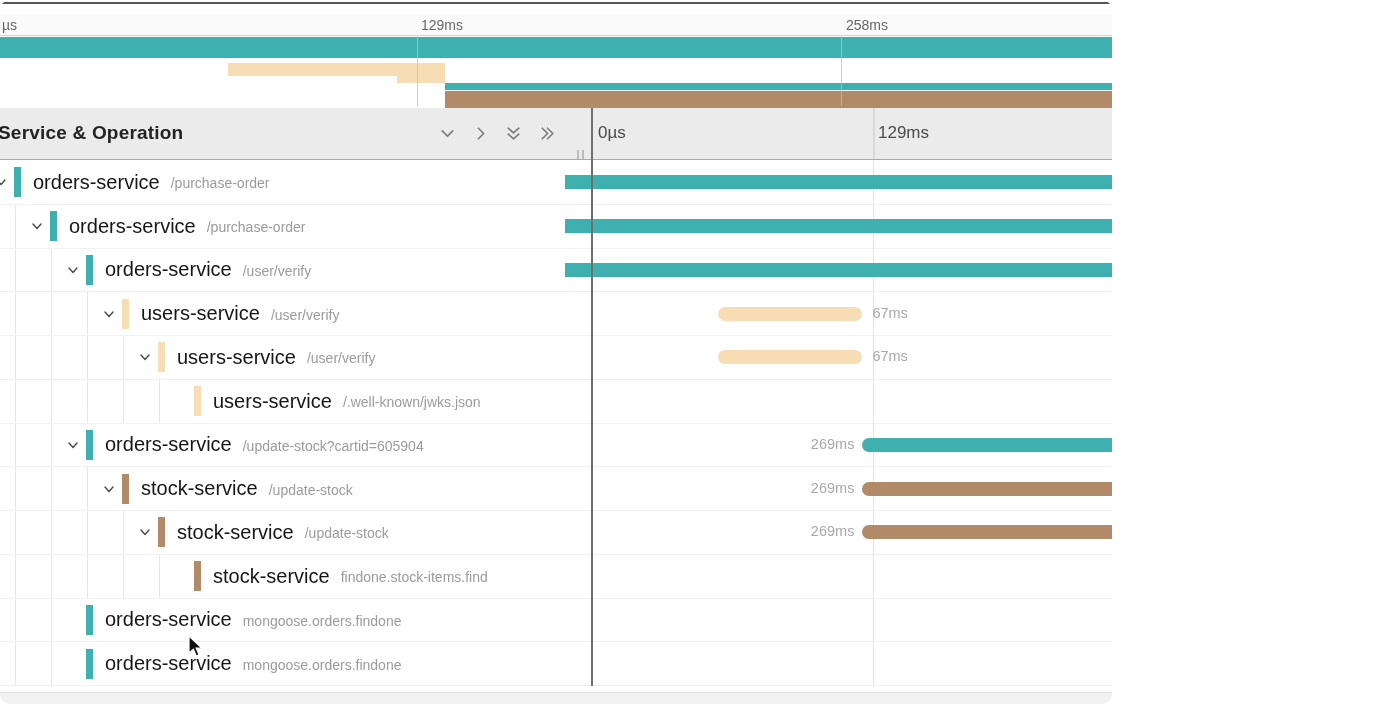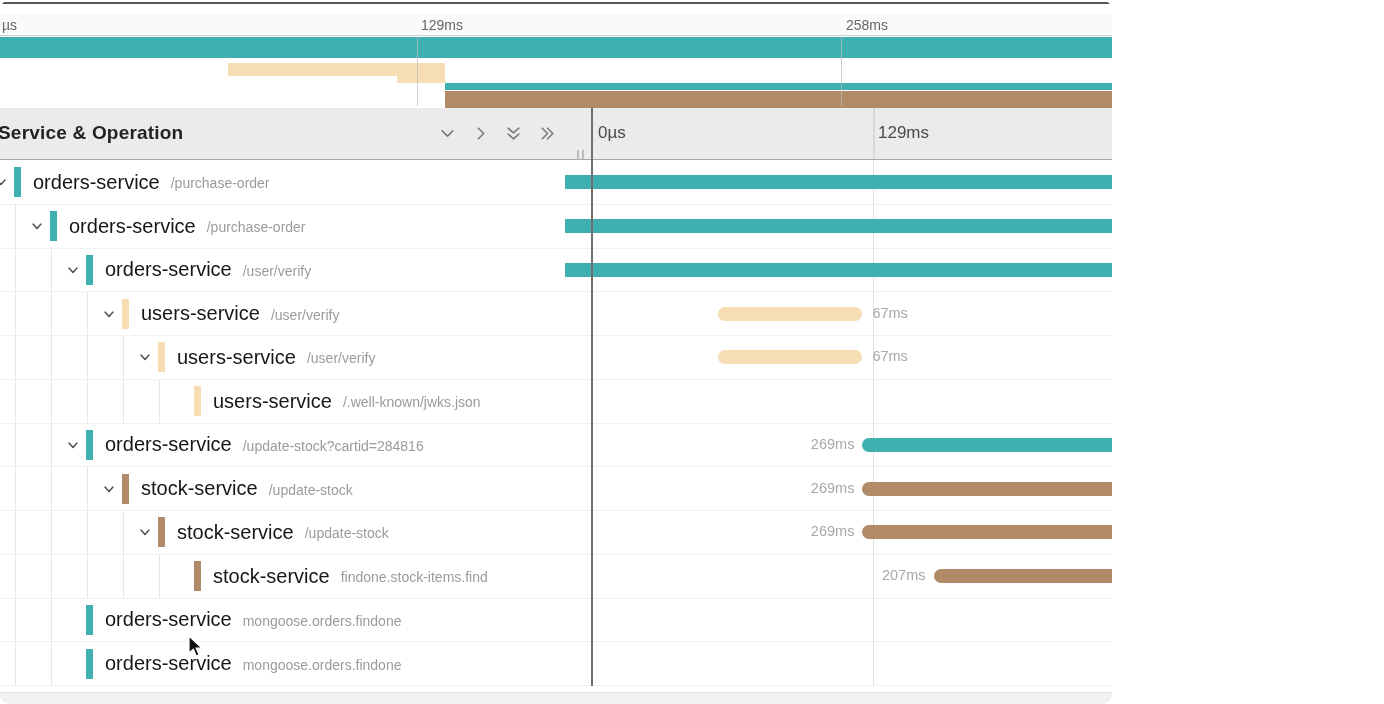--- a/index.html
+++ b/index.html
@@ -231,21 +231,21 @@
       <div class="row" style="top: 262.5px;">
         <div class="row-left">
           <div class="guide" style="left: 15px;"></div>
           <div class="guide" style="left: 51px;"></div>
           <div class="tw-chevron" style="left: 66px;"><svg width="14" height="14" viewBox="0 0 14 14" fill="none" stroke="currentColor" stroke-width="1.4" stroke-linecap="round" stroke-linejoin="round">
               <polyline points="3,5 7,9.5 11,5"></polyline>
             </svg></div>
           <div class="svc-bar" style="left: 86px; background: rgb(63, 176, 176);"></div>
           <div class="svc-text" style="left: 105px;">
             <span class="svc-name">orders-service</span>
-            <span class="op-name">/update-stock?cartid=284816</span>
+            <span class="op-name">/update-stock?cartid=605904</span>
           </div>
         </div>
         <div class="row-right">
           <div class="span-bar" style="left: 297.39px; width: 493.61px; background: rgb(63, 176, 176); border-radius: 7px 0px 0px 7px;"></div>
           <div class="dur-label" style="right: 501.61px;">269ms</div>
         </div>
       </div>
       <div class="row" style="top: 306.25px;">
         <div class="row-left">
           <div class="guide" style="left: 15px;"></div>
@@ -291,24 +291,20 @@
           <div class="guide" style="left: 51px;"></div>
           <div class="guide" style="left: 87px;"></div>
           <div class="guide" style="left: 123px;"></div>
           <div class="guide" style="left: 159px;"></div>
           <div class="svc-bar" style="left: 194px; background: rgb(177, 138, 104);"></div>
           <div class="svc-text" style="left: 213px;">
             <span class="svc-name">stock-service</span>
             <span class="op-name">findone.stock-items.find</span>
           </div>
         </div>
-        <div class="row-right">
-          <div class="span-bar" style="left: 368.505px; width: 422.495px; background: rgb(177, 138, 104); border-radius: 7px 0px 0px 7px;"></div>
-          <div class="dur-label" style="right: 430.495px;">207ms</div>
-        </div>
       </div>
       <div class="row" style="top: 437.5px;">
         <div class="row-left">
           <div class="guide" style="left: 15px;"></div>
           <div class="guide" style="left: 51px;"></div>
           <div class="svc-bar" style="left: 86px; background: rgb(63, 176, 176);"></div>
           <div class="svc-text" style="left: 105px;">
             <span class="svc-name">orders-service</span>
             <span class="op-name">mongoose.orders.findone</span>
           </div>

